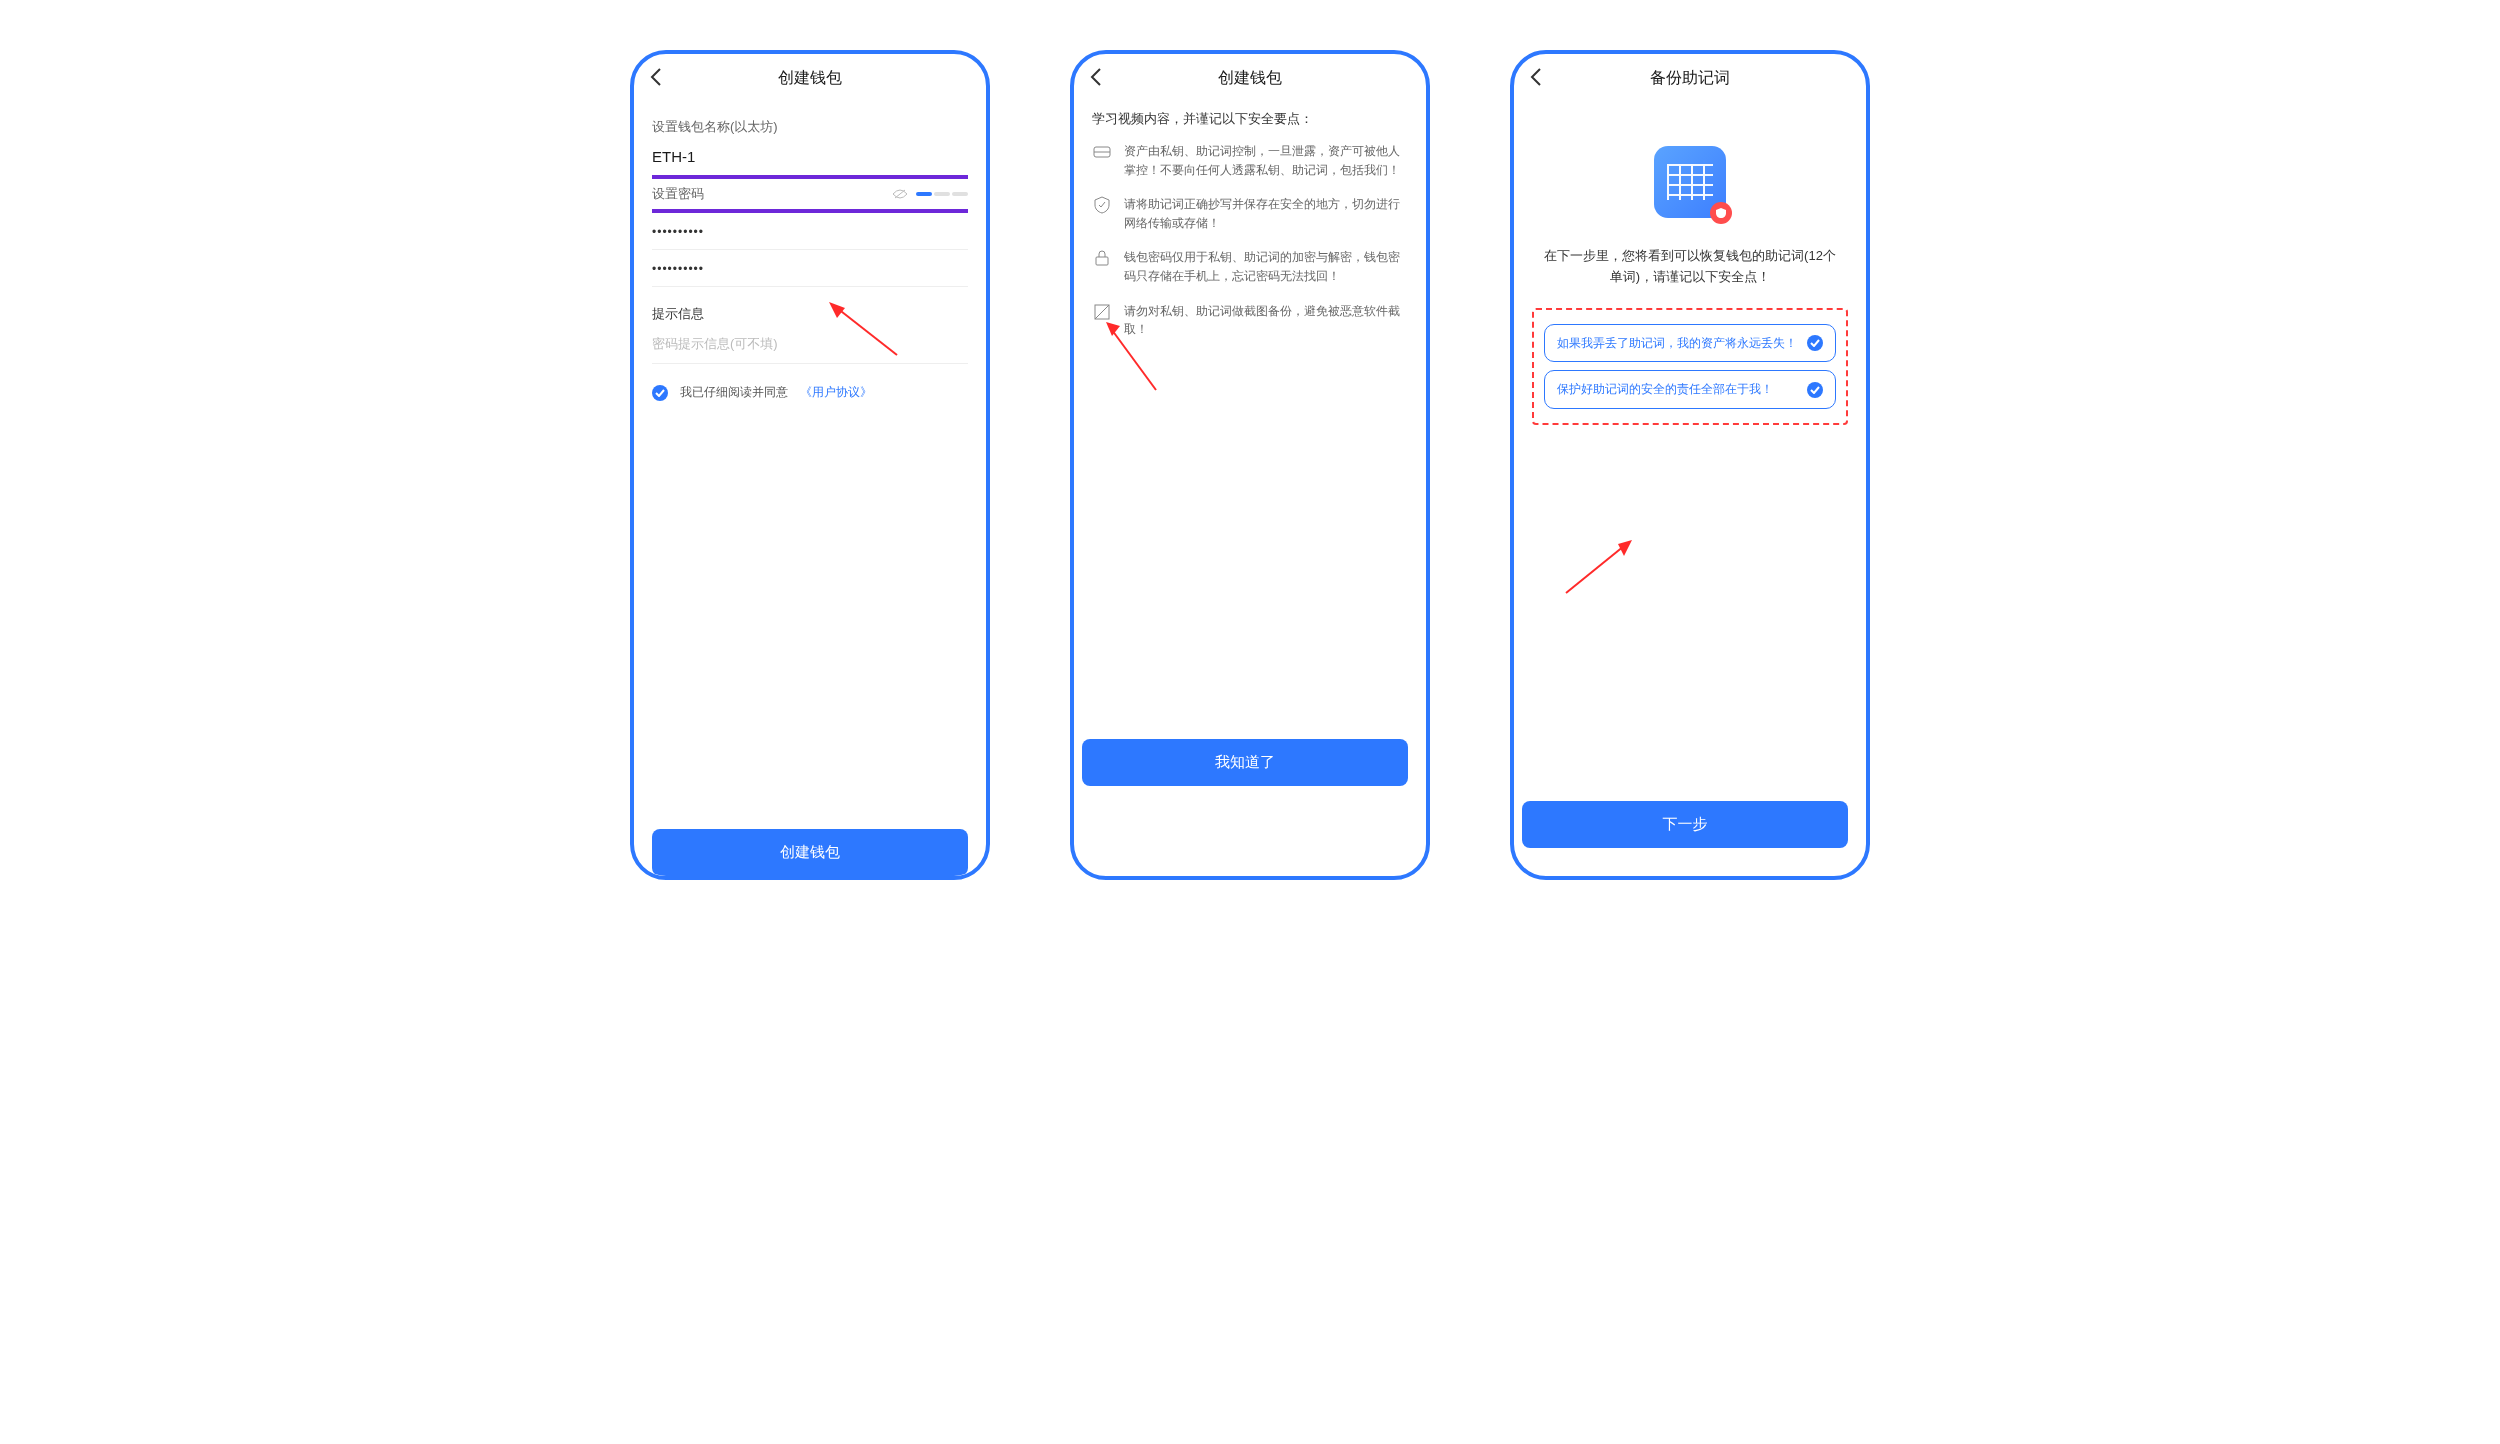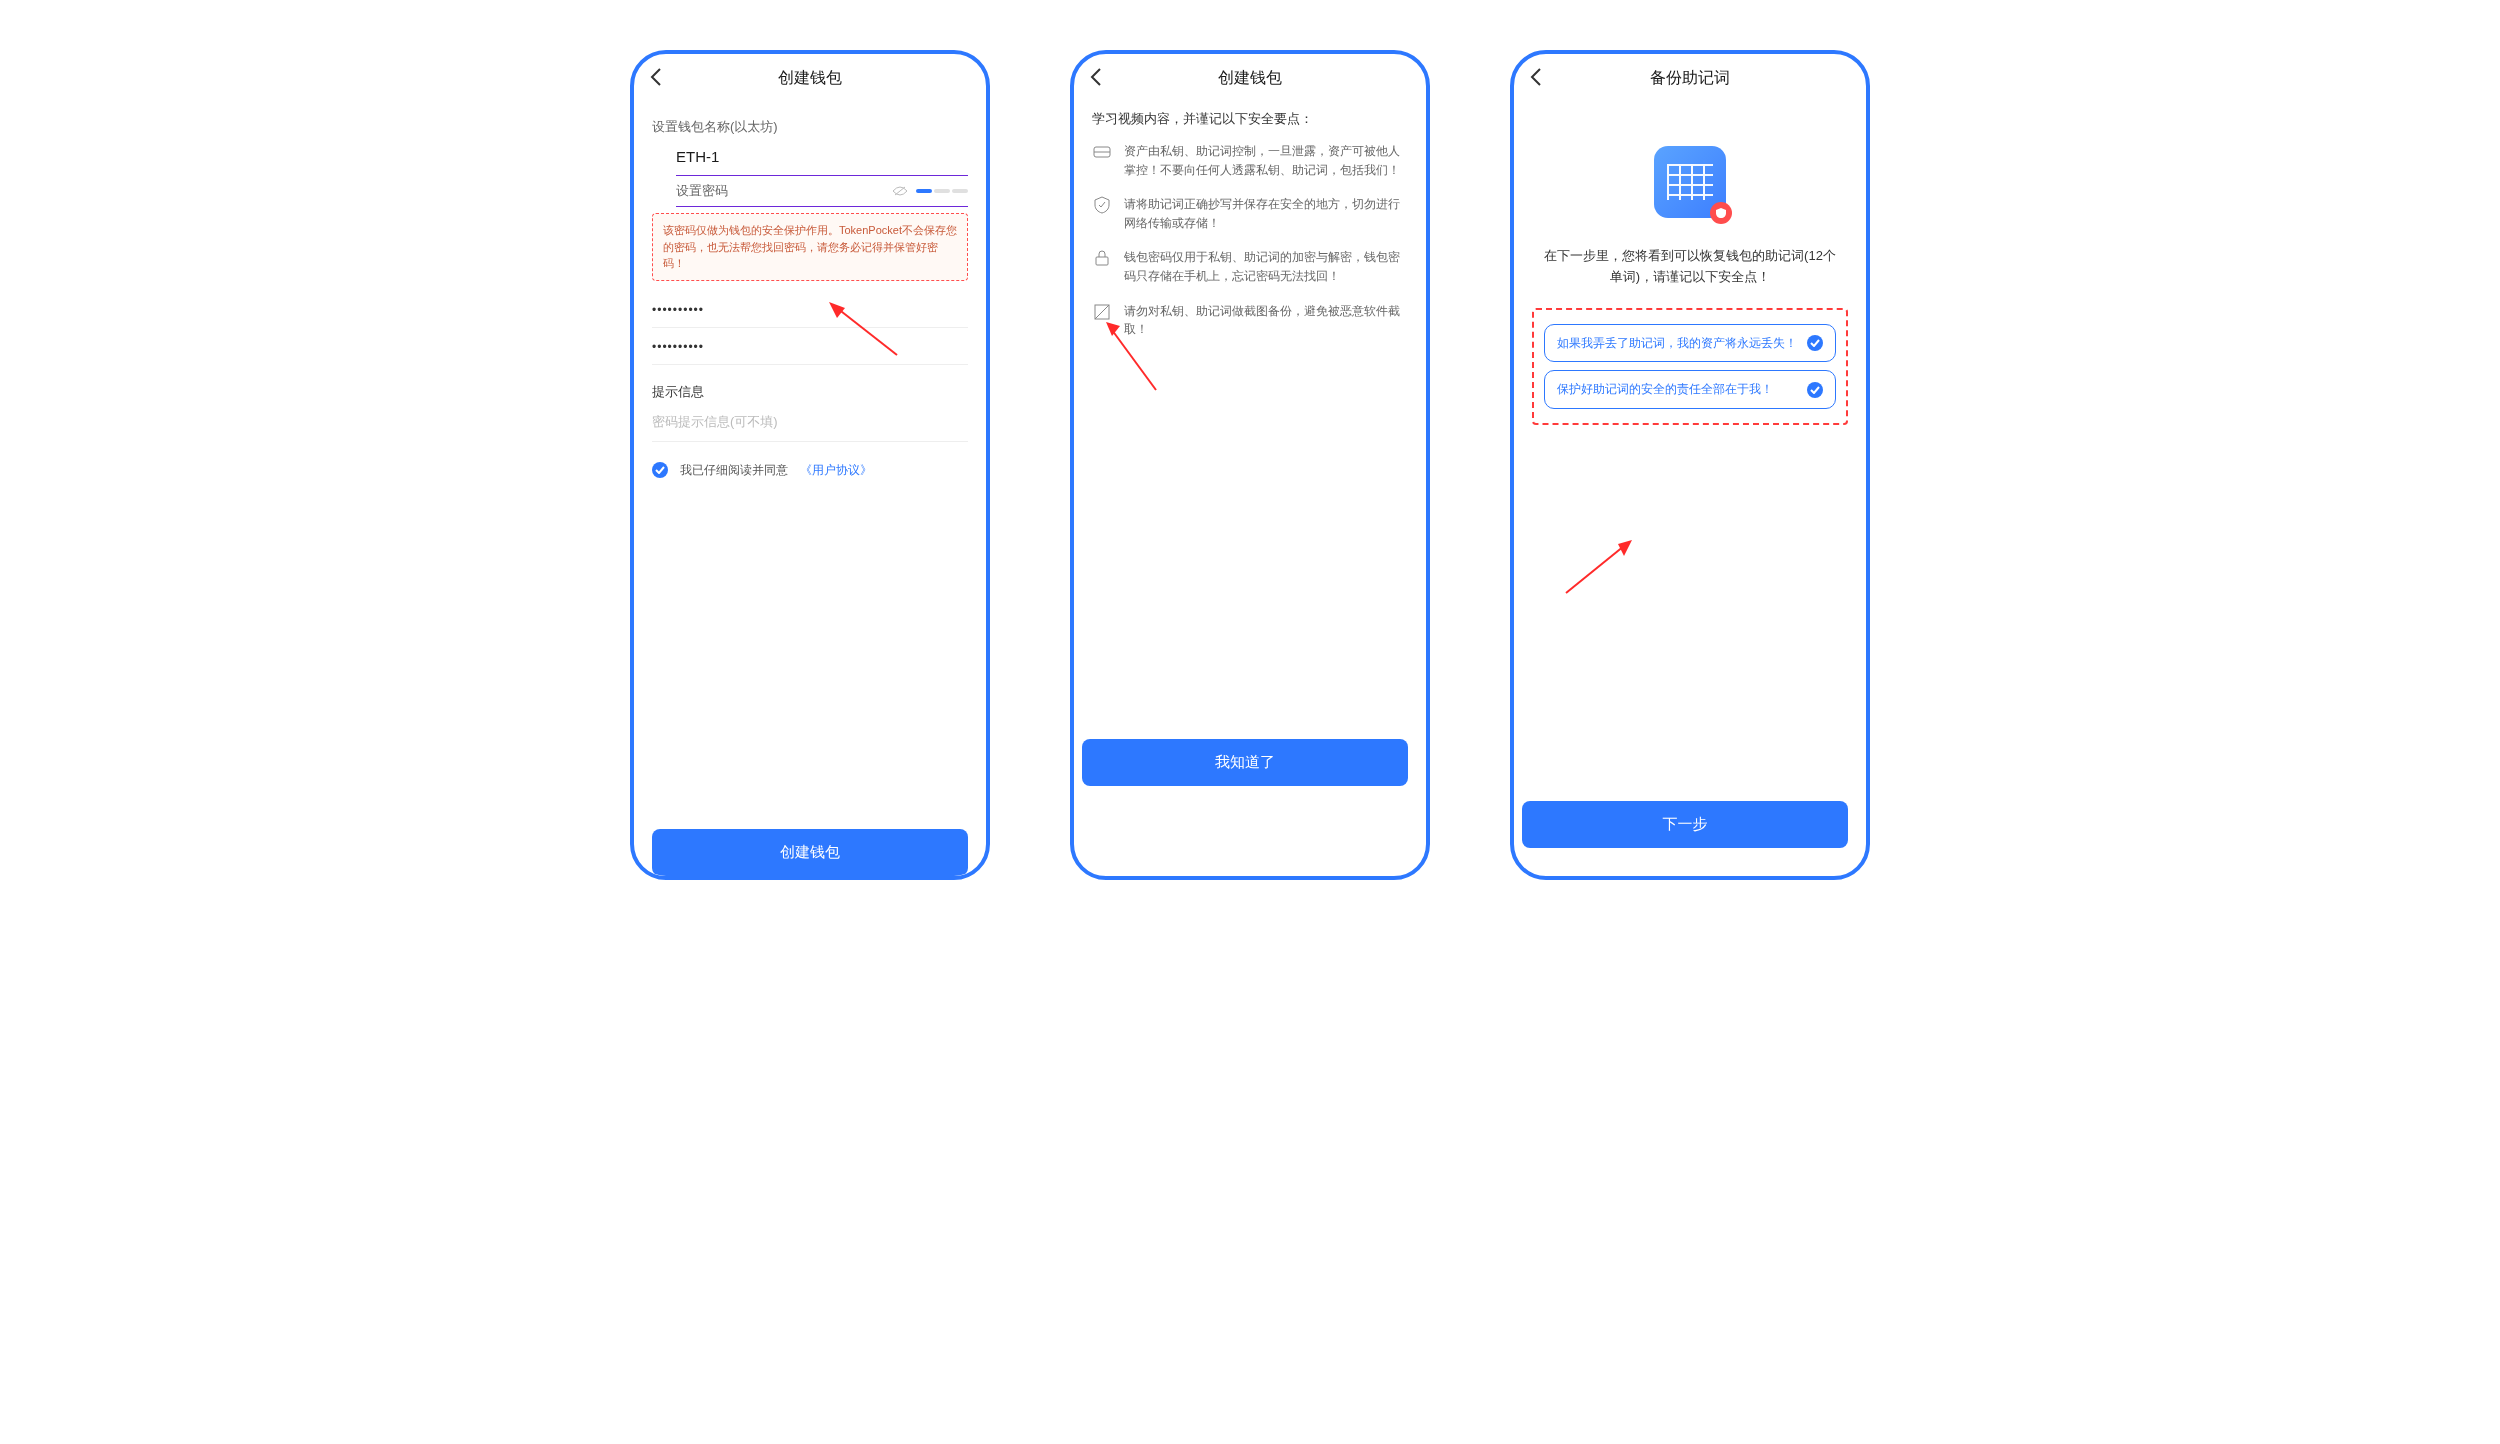--- a/index.html
+++ b/index.html
@@ -38,21 +38,21 @@
       top: 14px;
       width: 20px;
       height: 20px;
       cursor: pointer;
     }
     .back svg { width: 12px; height: 18px; }
     .title { font-size: 16px; font-weight: 500; color: #1a1a1a; }
     .content { flex: 1; padding: 8px 18px 0 18px; overflow: hidden; position: relative; }
     .label { font-size: 13px; color: #666; margin-top: 8px; margin-bottom: 8px; }
     .field-text { font-size: 15px; color: #1a1a1a; padding: 4px 0 10px 0; }
-    .divider { border-bottom: 1px solid #6d28d9; margin-left: 24px; }
+    .divider { border-bottom: 4px solid #6d28d9; }
     .pw-row { display: flex; justify-content: space-between; align-items: center; padding: 6px 0; }
     .pw-label { font-size: 13px; color: #666; }
     .pw-meter { display: flex; gap: 2px; align-items: center; }
     .pw-meter .bar { width: 16px; height: 4px; background: #e0e0e0; border-radius: 2px; }
     .pw-meter .bar.on { background: #2d78ff; }
     .eye { width: 16px; height: 12px; margin-right: 6px; }
     .warning-box {
       border: 1px dashed #ff4d4d;
       border-radius: 4px;
       padding: 8px 10px;
@@ -200,21 +200,20 @@
         <svg class="eye" viewBox="0 0 16 12">
             <path d="M1 6 Q8 -2 15 6 Q8 14 1 6" stroke="#bbb" fill="none"></path>
             <line x1="3" y1="10" x2="13" y2="2" stroke="#bbb"></line>
           </svg>
         <span class="bar on"></span>
           <span class="bar"></span>
           <span class="bar"></span>
       </div>
     </div>
 
-    <div class="warning-box">该密码仅做为钱包的安全保护作用。TokenPocket不会保存您的密码，也无法帮您找回密码，请您务必记得并保管好密码！</div>
 
     <div class="dots-input">••••••••••</div>
     <div class="dots-input">••••••••••</div>
 
     <div class="hint-label">提示信息</div>
     <div class="hint-placeholder" placeholder="密码提示信息(可不填)">密码提示信息(可不填)</div>
 
     <div class="agree-row">
       <span class="check-circle">
         <svg viewBox="0 0 10 8">

